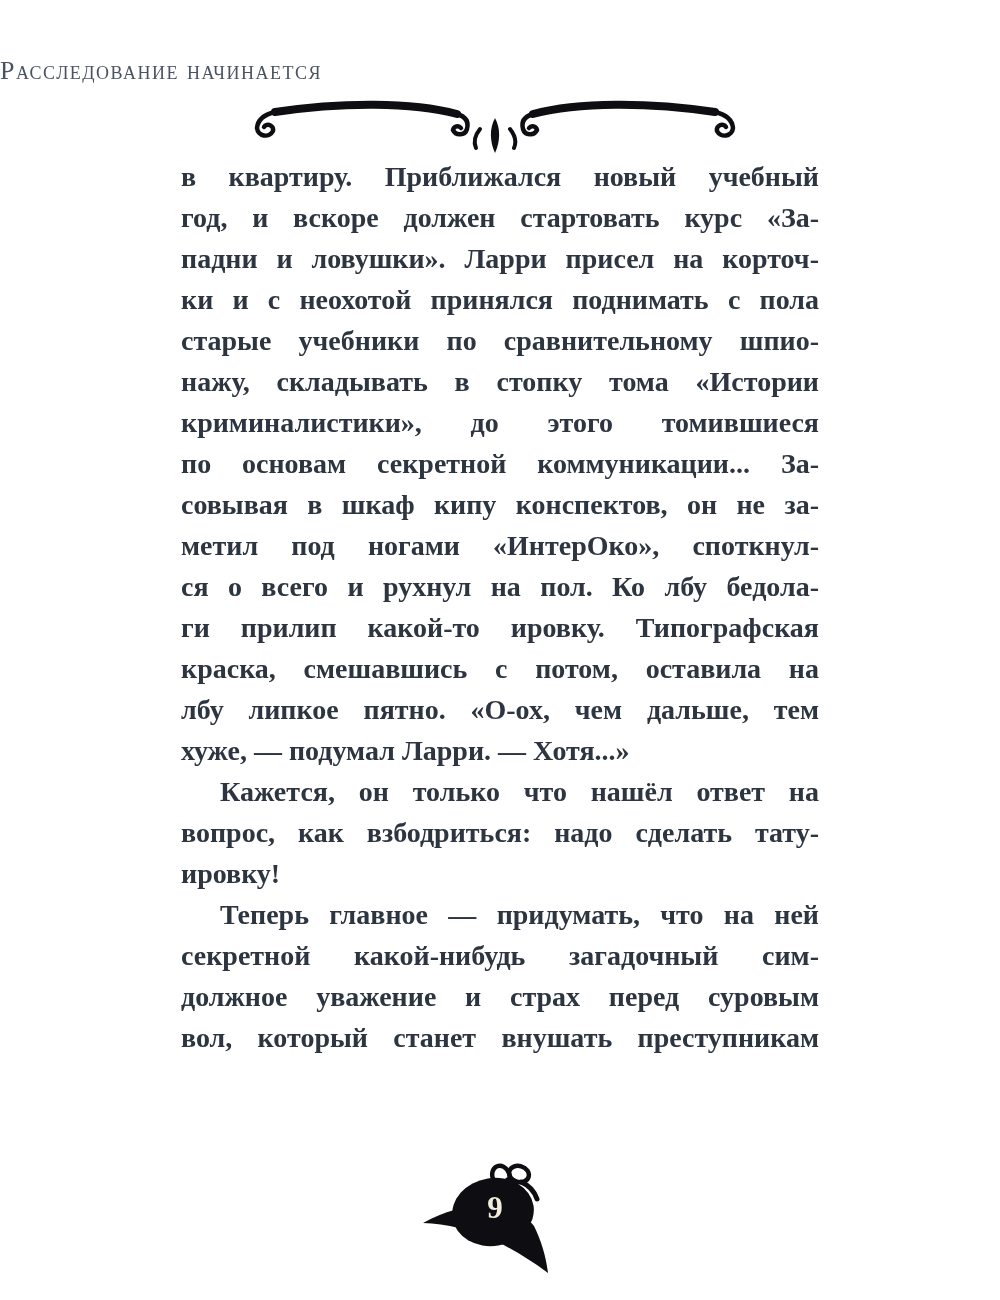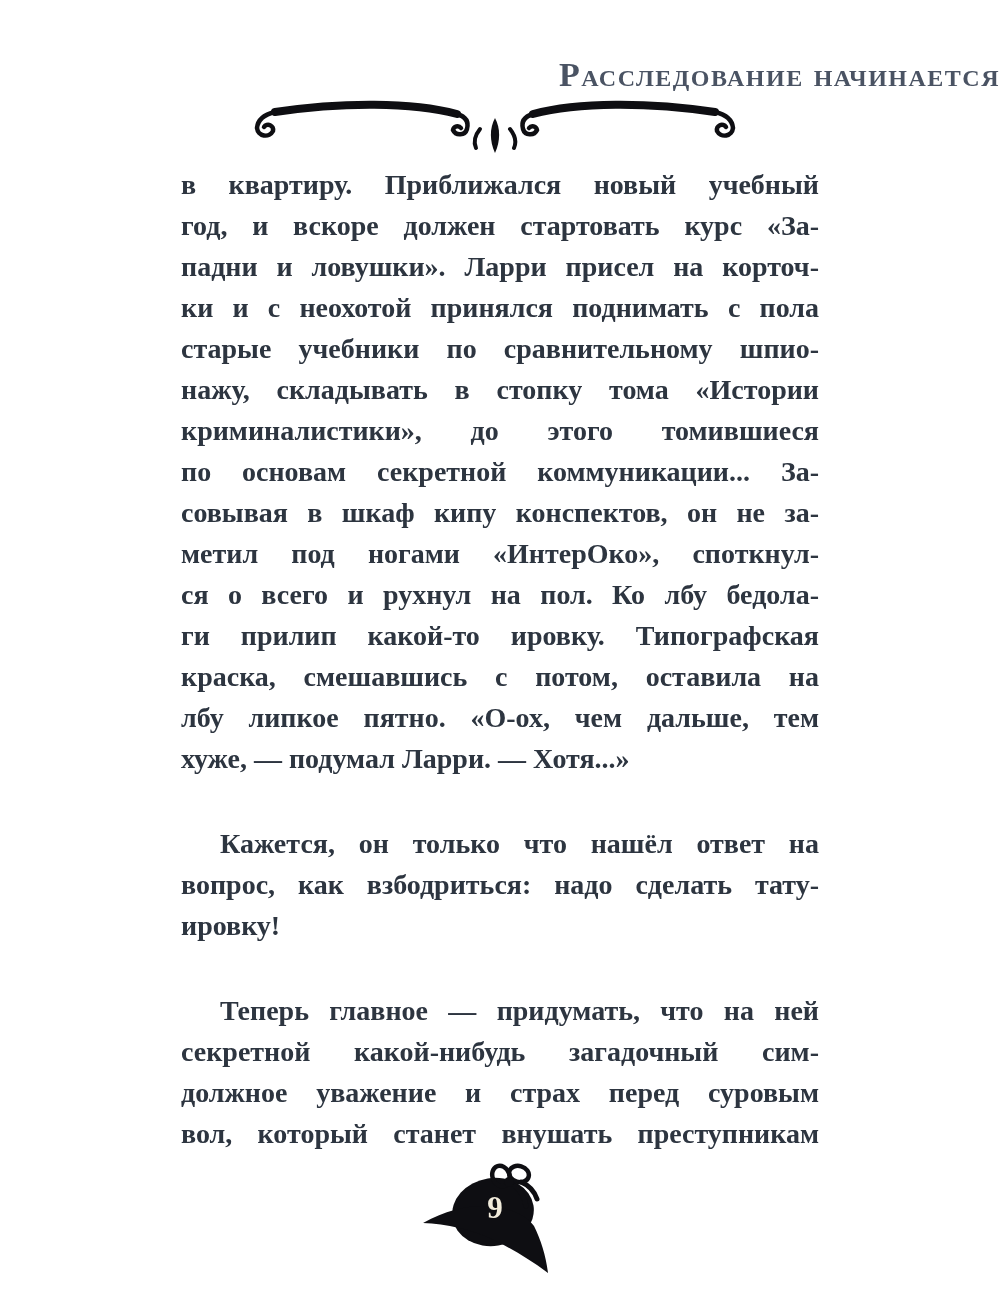--- a/index.html
+++ b/index.html
@@ -17,55 +17,55 @@
     width: 1000px;
     height: 1300px;
     background: var(--background);
     overflow: hidden;
   }
   .running-head {
     position: absolute;
     top: 56px;
     left: 0;
     width: 100%;
-    text-align: right;
+    text-align: left;
     font-variant: small-caps;
-    font-weight: 700;
-    font-size: 34px;
+    font-weight: 400;
+    font-size: 26px;
     letter-spacing: 1.5px;
     color: var(--running-head);
   }
   .flourish {
     position: absolute;
     left: 247px;
     top: 96px;
     width: 496px;
     height: 66px;
   }
   .textblock {
     position: absolute;
     left: 181px;
-    top: 164px;
+    top: 156px;
     width: 638px;
     font-size: 28px;
     font-weight: 700;
     color: var(--body-text);
   }
   .line {
     line-height: 41px;
     height: 41px;
     text-align: justify;
     text-align-last: justify;
     white-space: normal;
   }
   .last {
     text-align: center;
     text-align-last: left;
   }
-  .ind { text-indent: 39px; margin-top: 44px; }
+  .ind { text-indent: 39px; }
   .hat {
     position: absolute;
     left: 420px;
     top: 1160px;
     width: 132px;
     height: 118px;
   }
   .page-number {
     position: absolute;
     left: 478px;

